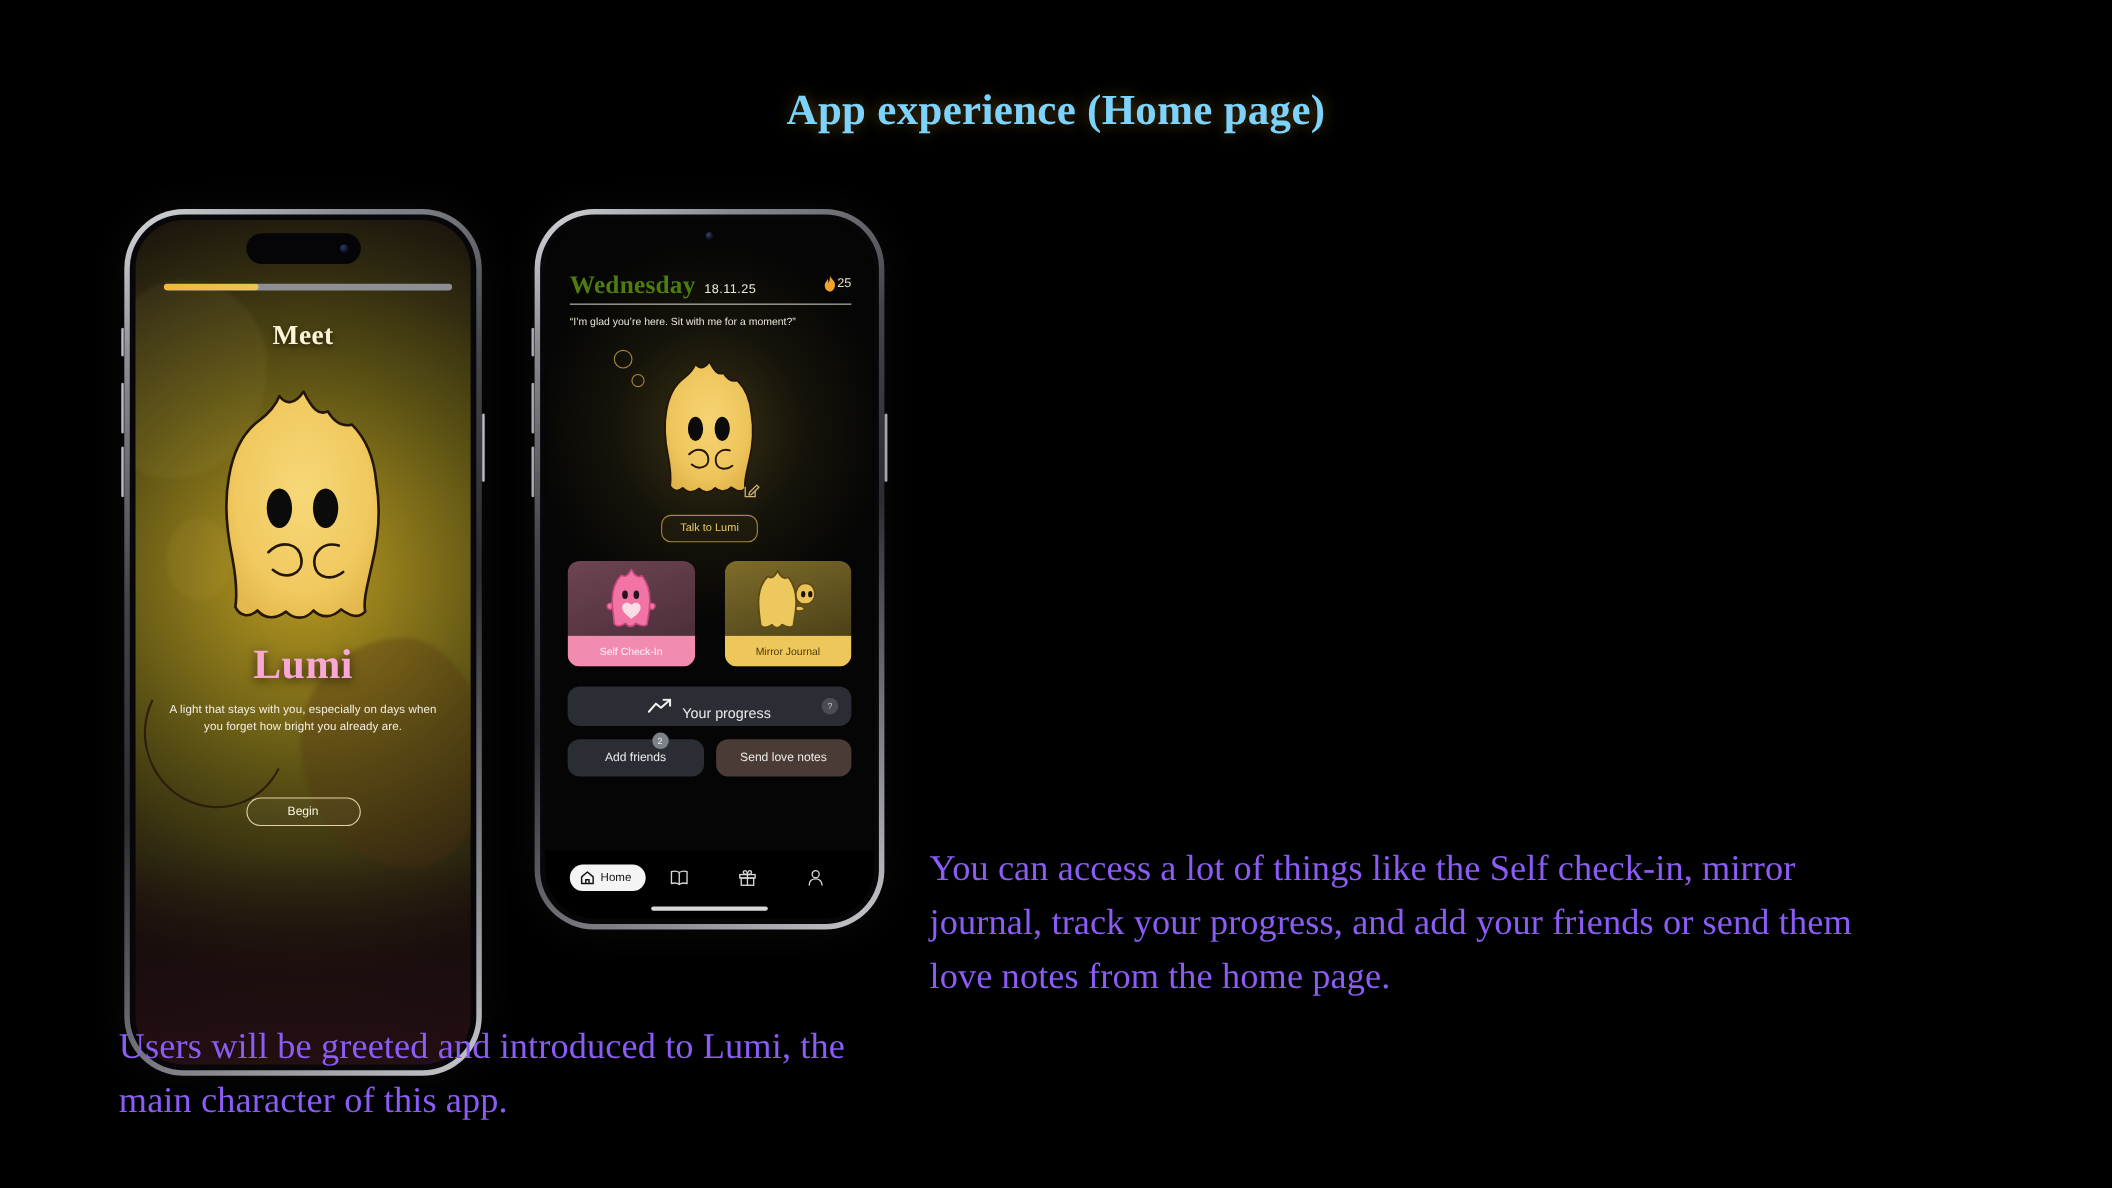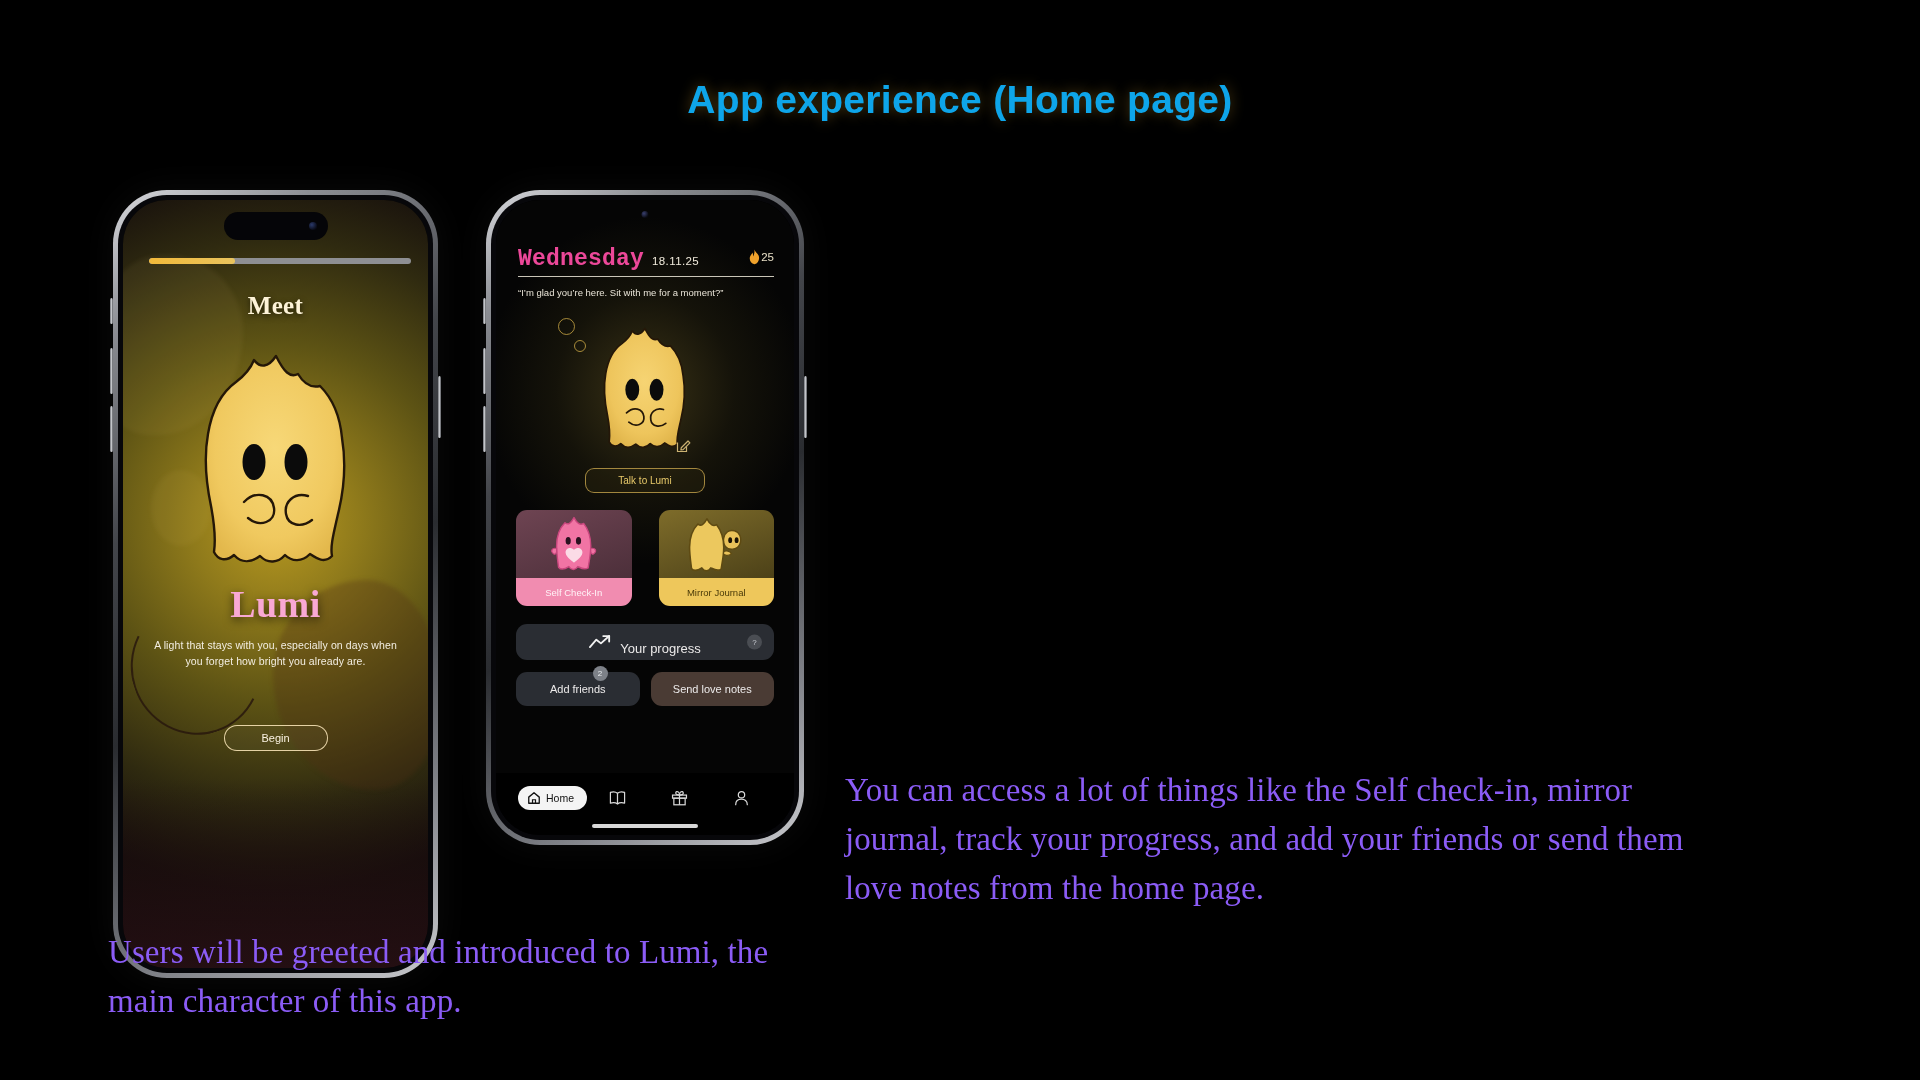--- a/index.html
+++ b/index.html
@@ -8,25 +8,25 @@
     background: #000000;
     overflow: hidden;
     font-family: "Liberation Sans", sans-serif;
   }
   .stage { position: relative; width: 1920px; height: 1080px; background: #000; }
 
   
   .page-title {
     position: absolute; left: 0; top: 78px; width: 1920px;
     text-align: center;
-    font-family: Liberation Sans, sans-serif;
+    font-family: Liberation Serif, serif;
     font-weight: bold;
     font-size: 39px;
     letter-spacing: 0.3px;
-    color: #0ea5e9;
+    color: #7dd3fc;
     text-shadow: 0 0 14px rgba(240,184,55,0.35);
   }
 
   
   .caption {
     position: absolute;
     font-family: "Liberation Serif", serif;
     color: #8b5cf6;
     font-size: 33px;
     line-height: 1.48;
@@ -145,22 +145,22 @@
     position: absolute; inset: 0;
     background:
       radial-gradient(ellipse 75% 38% at 50% 30%, rgba(180,155,60,0.30) 0%, rgba(90,80,30,0.18) 40%, rgba(10,10,8,0) 72%),
       #050505;
   }
   .p2-head {
     position: absolute; left: 22px; right: 20px; top: 46px; z-index: 10;
     display: flex; align-items: baseline; gap: 8px;
   }
   .p2-day {
-    font-family: Liberation Mono, monospace; font-weight: bold;
-    font-size: 23px; color: #ec4899; letter-spacing: 0.2px;
+    font-family: Liberation Serif, serif; font-weight: bold;
+    font-size: 23px; color: #4d7c0f; letter-spacing: 0.2px;
   }
   .p2-date { font-size: 11.5px; color: #efe9da; letter-spacing: 0.4px; }
   .p2-streak { margin-left: auto; display: flex; align-items: center; gap: 0; }
   .p2-streak-num { font-size: 11.5px; color: #e8dfc6; }
   .p2-rule {
     position: absolute; left: 22px; right: 20px; top: 76px; height: 1px;
     background: rgba(235,230,215,0.85); z-index: 10;
   }
   .p2-quote {
     position: absolute; left: 22px; right: 44px; top: 86px; z-index: 10;
@@ -172,21 +172,21 @@
     position: absolute; border: 1.5px solid rgba(214,176,72,0.75); border-radius: 50%; z-index: 10;
   }
   .bub.b1 { left: 62px; top: 118px; width: 17px; height: 17px; }
   .bub.b2 { left: 78px; top: 140px; width: 12px; height: 12px; }
   .edit-icon {
     position: absolute; left: 180px; top: 238px; width: 15px; height: 15px; z-index: 11;
   }
 
   .talk-btn {
     position: absolute; left: 50%; transform: translateX(-50%); top: 268px;
-    width: 120px; height: 25px; border: 1px solid rgba(208,172,80,0.75);
+    width: 88px; height: 25px; border: 1px solid rgba(208,172,80,0.75);
     border-radius: 9px; color: #e8c96a; font-size: 10px;
     display: flex; align-items: center; justify-content: center; z-index: 10;
     background: rgba(60,50,20,0.25);
   }
 
   .cards { position: absolute; left: 20px; right: 20px; top: 310px; display: flex; gap: 27px; z-index: 10; }
   .card { flex: 1; height: 96px; border-radius: 11px; overflow: hidden; position: relative; }
   .card .art { height: 68px; display: flex; align-items: center; justify-content: center; }
   .card .lbl { height: 28px; display: flex; align-items: center; justify-content: center; font-size: 9.5px; }
   .card.pink .art { background: linear-gradient(160deg,#6e4452,#4c2f3a); }

